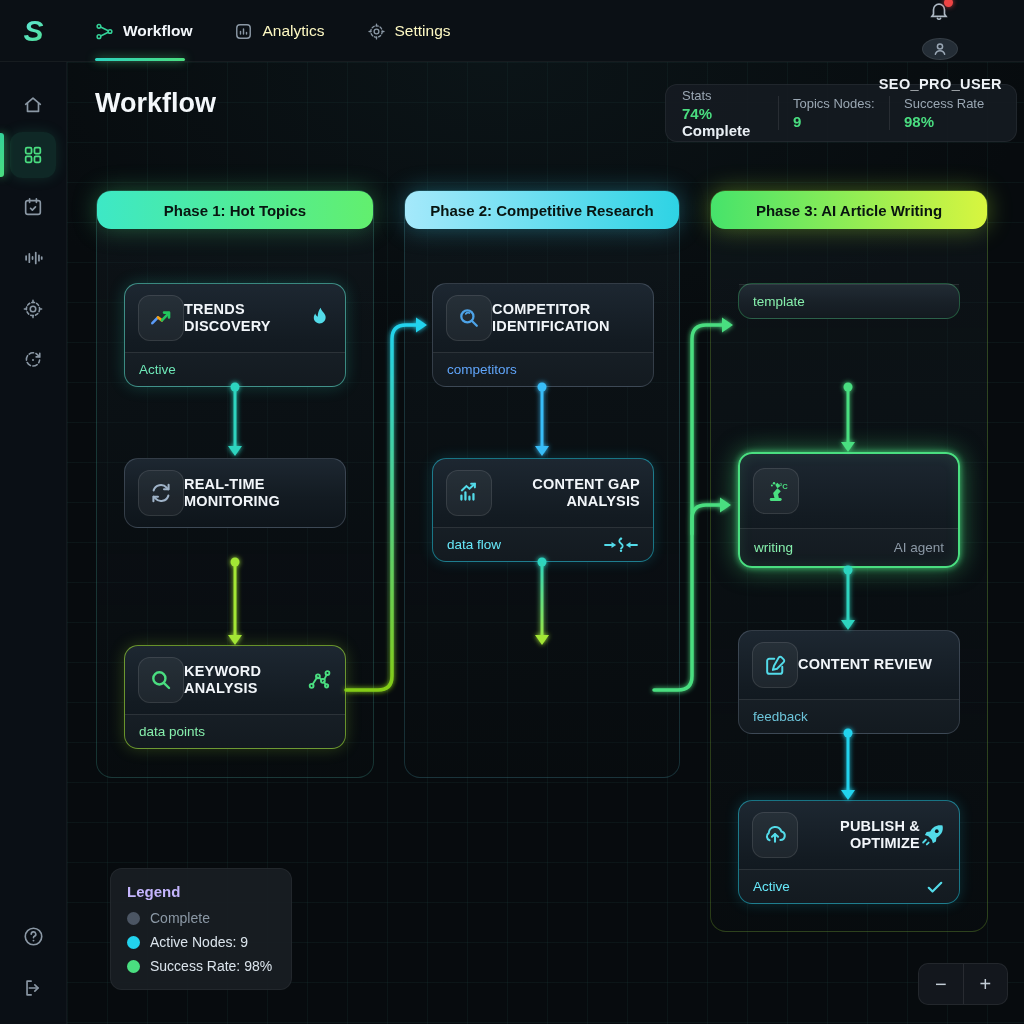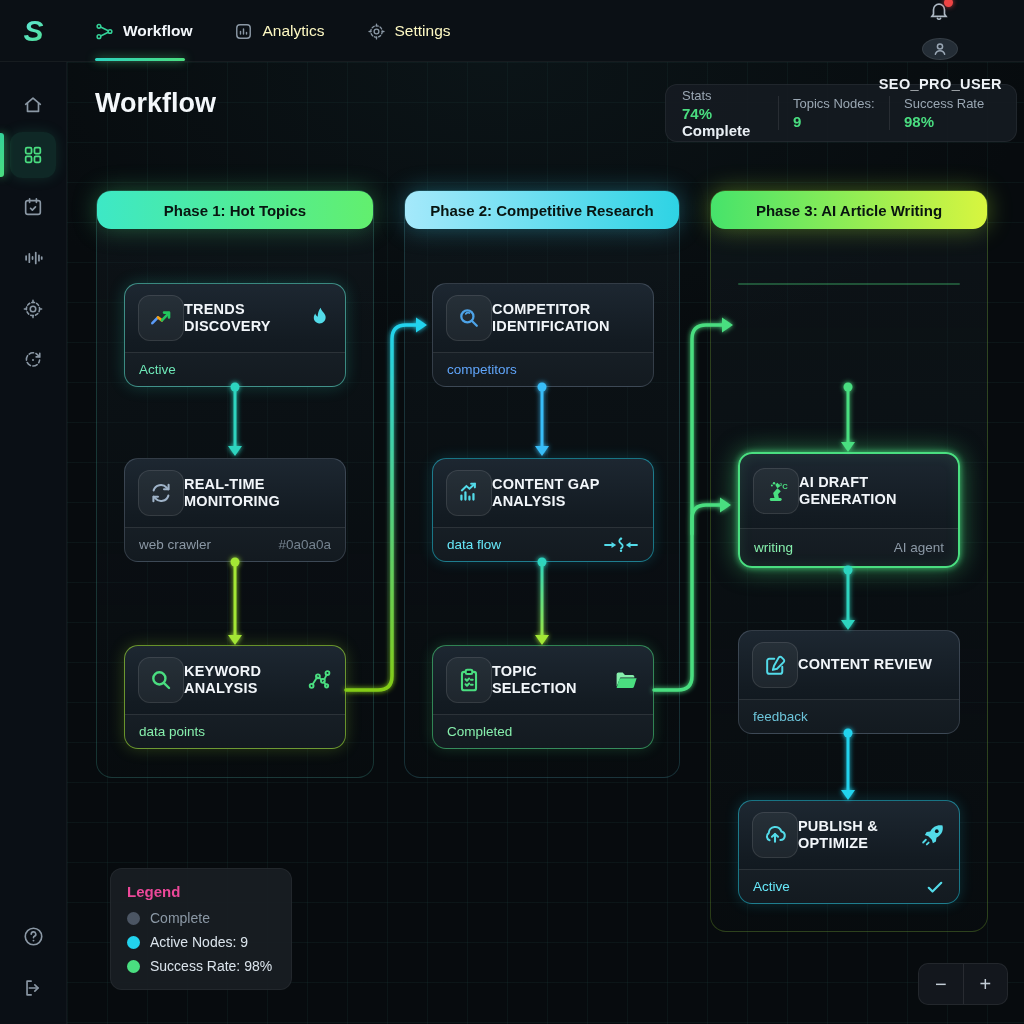--- a/index.html
+++ b/index.html
@@ -80,34 +80,34 @@
      display:flex; align-items:center; justify-content:center; }
   .node-title { flex:1; font-size:14.5px; font-weight:700; line-height:1.18; letter-spacing:.2px; color:#f2f6fa; }
   .right-ic { flex:none; margin-left:auto; display:flex; align-items:center; }
   .node-foot { display:flex; align-items:center; justify-content:space-between; height:34px;
      padding:0 14px; border-top:1px solid rgba(255,255,255,.09);
      background:rgba(255,255,255,.025); border-radius:0 0 13px 13px; font-size:13.5px; }
   .node-foot.tall { height:38px; }
   .b-teal   { border:1px solid rgba(94,234,212,.55); box-shadow:0 0 16px rgba(45,212,191,.22); }
   .b-dim    { border:1px solid rgba(148,163,184,.28); }
   .b-lime   { border:1px solid rgba(163,230,53,.6);  box-shadow:0 0 16px rgba(163,230,53,.22); }
-  .b-cyan   { border:1px solid rgba(34,211,238,.5);  box-shadow:0 0 14px rgba(34,211,238,.18); }
+  .b-cyan   { border:1px solid rgba(34,211,238,.5);  box-shadow:0 0 14px rgba(34,211,238,.18);text-align:right; }
   .b-green  { border:1px solid rgba(74,222,128,.55); box-shadow:0 0 14px rgba(74,222,128,.2); }
   .b-soft   { border:1px solid rgba(74,222,128,.32); }
   .b-bright { border:2.5px solid #4ade80;
      box-shadow:0 0 24px rgba(74,222,128,.55), 0 0 6px rgba(74,222,128,.8), inset 0 0 14px rgba(74,222,128,.12); }
   .f-teal{color:#6ee7b7} .f-gray{color:#8b98a5} .f-green{color:#86efac}
   .f-blue{color:#60a5fa} .f-cyan{color:#67e8f9} .f-dim{color:#74828f}
 
   .wires { position:absolute; left:0; top:0; z-index:15; pointer-events:none; }
 
   
   .legend { position:absolute; left:43px; top:806px; width:182px; border-radius:12px; z-index:20;
      background:rgba(24,29,35,.95); border:1px solid rgba(255,255,255,.05); padding:14px 16px 15px; }
-  .legend-title { font-size:15px; font-weight:700; color:#ec4899; margin-bottom:10px; }
+  .legend-title { font-size:15px; font-weight:700; color:#c4b5fd; margin-bottom:10px; }
   .legend-row { display:flex; align-items:center; gap:10px; margin-top:8px; font-size:14px; color:#dbe4ec; }
   .legend-row.muted { color:#8b98a5; }
   .legend-dot { width:13px; height:13px; border-radius:50%; flex:none; }
 
   
   .zoomctl { position:absolute; left:851px; top:901px; width:90px; height:42px; border-radius:10px; z-index:20;
      background:rgba(20,24,30,.96); border:1px solid rgba(255,255,255,.07); display:flex; }
   .zoom-btn { flex:1; display:flex; align-items:center; justify-content:center;
      font-size:20px; color:#c3cdd6; cursor:pointer; }
   .zoom-btn:first-child { border-right:1px solid rgba(255,255,255,.09); }
@@ -347,24 +347,20 @@
         <div class="iconbox">
           <svg width="26" height="26" viewBox="0 0 24 24" fill="none" stroke="#9fb3c8" stroke-width="1.9" stroke-linecap="round" stroke-linejoin="round">
             <path d="M5.2 9.6a7 7 0 0 1 12-2.6l1.5 1.6"></path>
               <path d="M19 4.4v4.2h-4.2"></path>
             <path d="M18.8 14.4a7 7 0 0 1-12 2.6l-1.5-1.6"></path>
               <path d="M5 19.6v-4.2h4.2"></path>
           </svg>
         </div>
         <div class="node-title">REAL-TIME MONITORING</div>
       </div>
-      <div class="node-foot">
-        <span class="f-gray">web crawler</span>
-        <span class="f-dim">#0a0a0a</span>
-      </div>
     </div>
 
     <div class="node b-lime" style="left:57px;top:583px">
       <div class="node-head">
         <div class="iconbox">
           <svg width="26" height="26" viewBox="0 0 24 24" fill="none" stroke="#4ade80" stroke-width="2.2" stroke-linecap="round">
             <circle cx="10.5" cy="10.5" r="5.6"></circle>
               <path d="M14.8 14.8 19.4 19.4"></path>
           </svg>
         </div>
@@ -421,61 +417,41 @@
             <path d="M34 8h-6.5"></path>
               <polygon points="27.5,4.9 22.8,8 27.5,11.1" fill="#53dbe9" stroke="none"></polygon>
             <path d="M18 1.6c-2.3 1.6-2.3 3.3 0 4.9s2.3 3.3 0 4.9"></path>
             <circle cx="18" cy="1.6" r="1.2" fill="#53dbe9" stroke="none"></circle>
             <circle cx="18" cy="13.8" r="1.2" fill="#53dbe9" stroke="none"></circle>
           </svg>
         </span>
       </div>
     </div>
 
-    <div class="node b-green" style="left:365px;top:583px">
-      <div class="node-head">
-        <div class="iconbox">
-          <svg width="26" height="26" viewBox="0 0 24 24" fill="none" stroke="#4ade80" stroke-width="1.9" stroke-linecap="round" stroke-linejoin="round">
-            <rect x="5.5" y="4.5" width="13" height="17" rx="2"></rect>
-            <rect x="9" y="2.5" width="6" height="4" rx="1.2" fill="#121a21"></rect>
-            <path d="M8.8 11.4l1.3 1.3 2-2.1M13.8 11.8h1.6"></path>
-            <path d="M8.8 16l1.3 1.3 2-2.1M13.8 16.4h1.6"></path>
-          </svg>
-        </div>
-        <div class="node-title">TOPIC SELECTION</div>
-        <span class="right-ic">
-          <svg width="27" height="27" viewBox="0 0 24 24">
-            <path fill="#86efac" d="M3.2 17.6V6.4A1.6 1.6 0 0 1 4.8 4.8h3.8l2 2.2h6.8a1.6 1.6 0 0 1 1.6 1.6v.8H6.5z"></path>
-            <path fill="#4ade80" d="M3.2 18.6 5.5 11a1.6 1.6 0 0 1 1.5-1.1h14l-2.4 7.6a1.6 1.6 0 0 1-1.5 1.1z"></path>
-          </svg>
-        </span>
-      </div>
-      <div class="node-foot">
-        <span class="f-green">Completed</span>
-      </div>
-    </div>
 
     <div class="node b-soft" style="left:671px;top:221px">
+      <div class="node-foot">
+        <span class="f-green">template</span>
+      </div>
     </div>
 
     <div class="node b-bright" style="left:671px;top:390px">
       <div class="node-head tall">
         <div class="iconbox">
           <svg width="27" height="27" viewBox="0 0 24 24">
             <g fill="#4ade80">
               <rect x="6" y="17.8" width="10.6" height="2.6" rx="1.2"></rect>
               <path d="M10.2 17.8 9 13.4l3.8-4.3 3 2.7-2.4 2.7.7 3.3z"></path>
               <path d="M12.8 9.1 10.9 5.9l1.9-1.7 2.7 3z"></path>
               <circle cx="9.8" cy="4.6" r="1.1"></circle>
                 <circle cx="7.9" cy="6.6" r="0.9"></circle>
             </g>
             <text x="14.4" y="9.4" font-size="6.8" font-weight="bold" fill="#4ade80" font-family="Liberation Sans, sans-serif">°C</text>
           </svg>
         </div>
-        <div class="node-title">AI DRAFT GENERATION</div>
       </div>
       <div class="node-foot tall">
         <span class="f-green">writing</span>
         <span class="f-gray">AI agent</span>
       </div>
     </div>
 
     <div class="node b-dim" style="left:671px;top:568px">
       <div class="node-head">
         <div class="iconbox">

